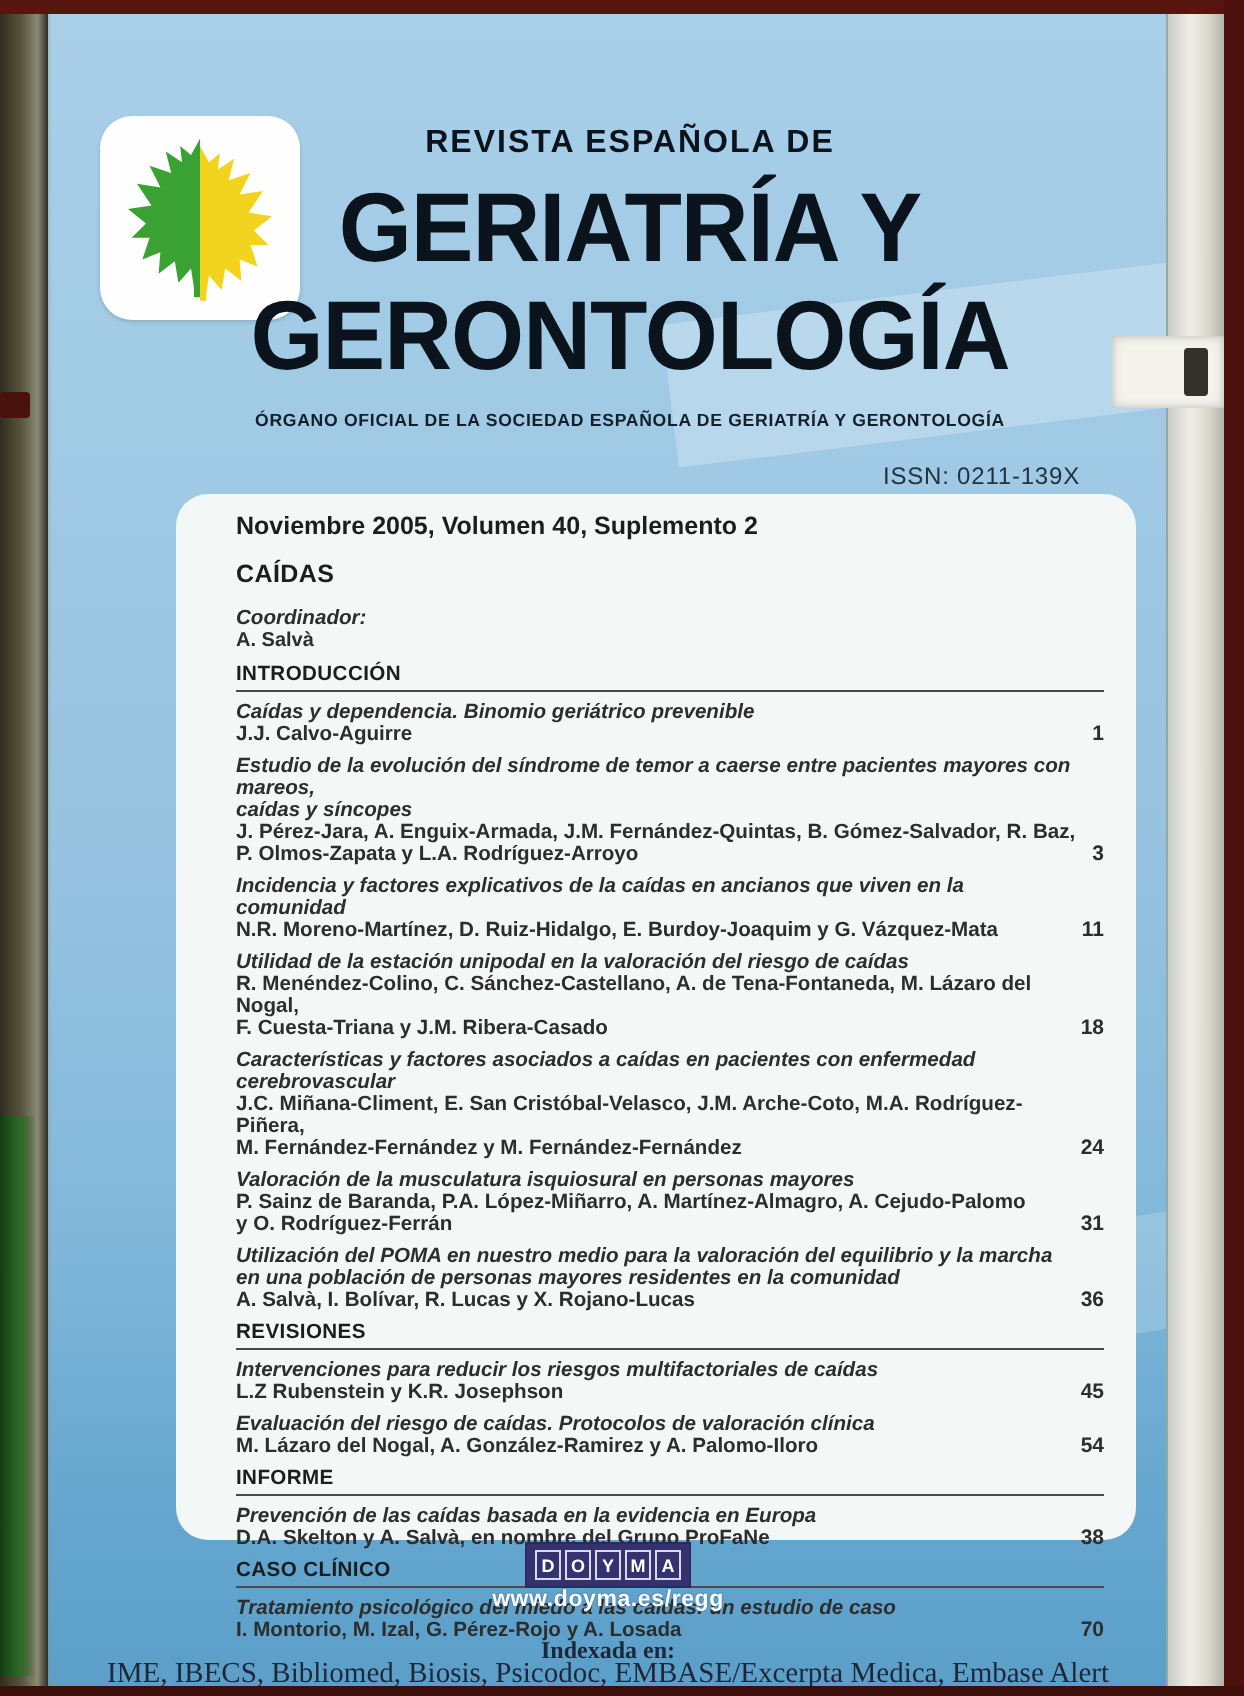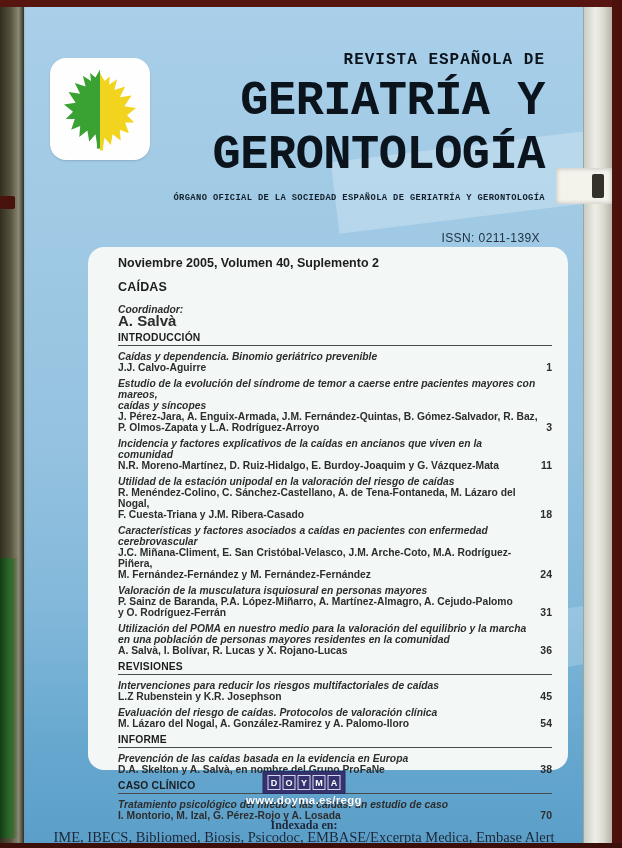--- a/index.html
+++ b/index.html
@@ -38,35 +38,35 @@
   }
   .tape-a { position:absolute; top:138px; right:-30px; width:280px; height:72px; background:rgba(222,236,246,.38); transform:rotate(-7deg); }
   .tape-b { position:absolute; top:618px; right:-40px; width:320px; height:58px; background:rgba(228,241,250,.22); transform:rotate(-9deg); }
 
   
   .logo-box {
     position:absolute; top:51px; left:26px; width:100px; height:102px;
     background:#fdfefd; border-radius:16px; box-shadow:0 1px 2px rgba(0,0,0,.15);
   }
   .logo-box svg { position:absolute; top:5px; left:5px; }
-  .masthead { position:absolute; top:44px; left:61px; width:460px; text-align:right; color:#0b141d; font-family:Liberation Mono, monospace; }
+  .masthead { position:absolute; top:56px; left:61px; width:460px; text-align:center; color:#0b141d; font-family:Liberation Sans, sans-serif; }
   .kicker   { font-size:16px; font-weight:600; letter-spacing:1px; margin:0 0 6px; }
   .title-line { font-size:47px; font-weight:700; line-height:54px; letter-spacing:-.5px; margin:0; transform:scaleY(1.04); }
   .subtitle { font-size:8.8px; font-weight:600; letter-spacing:.35px; margin:10px 0 0; color:#13202c; }
   .issn { position:absolute; top:224px; right:44px; font-size:12px; letter-spacing:.4px; color:#22333f; }
 
   
   .toc-box {
     position:absolute; top:240px; left:64px; width:480px; height:523px; box-sizing:border-box;
     background:#f3f7f5; border-radius:16px; padding:9px 16px 8px 30px; color:#2d2d2d;
   }
   .issue-line { font-size:12.5px; font-weight:700; color:#1d1d1d; margin:0 0 10px; }
   .monograph  { font-size:12.5px; font-weight:700; color:#1d1d1d; margin:0 0 10px; letter-spacing:.2px; }
   .coord-label{ font-size:10.3px; font-weight:700; font-style:italic; line-height:11px; margin:0; }
-  .coord-name { font-size:15px; font-weight:700; line-height:11px; margin:0 0 6px; }
+  .coord-name { font-size:10px; font-weight:700; line-height:11px; margin:0 0 6px; }
   .section-head {
     font-size:10.3px; font-weight:700; color:#1d1d1d; letter-spacing:.2px;
     border-bottom:1.2px solid #4a4a4a; padding-bottom:2px; margin:3px 0 5px;
   }
   .entry { display:flex; justify-content:space-between; align-items:flex-end; margin:0 0 5px;font-weight:bold; }
   .entry-text { font-size:10.3px; line-height:11px; }
   .entry-title { font-style:italic; white-space:pre-line; }
   .entry-authors { white-space:pre-line; }
   .entry-page { font-size:10.5px; line-height:11px; padding-left:8px; white-space:nowrap; }
 

